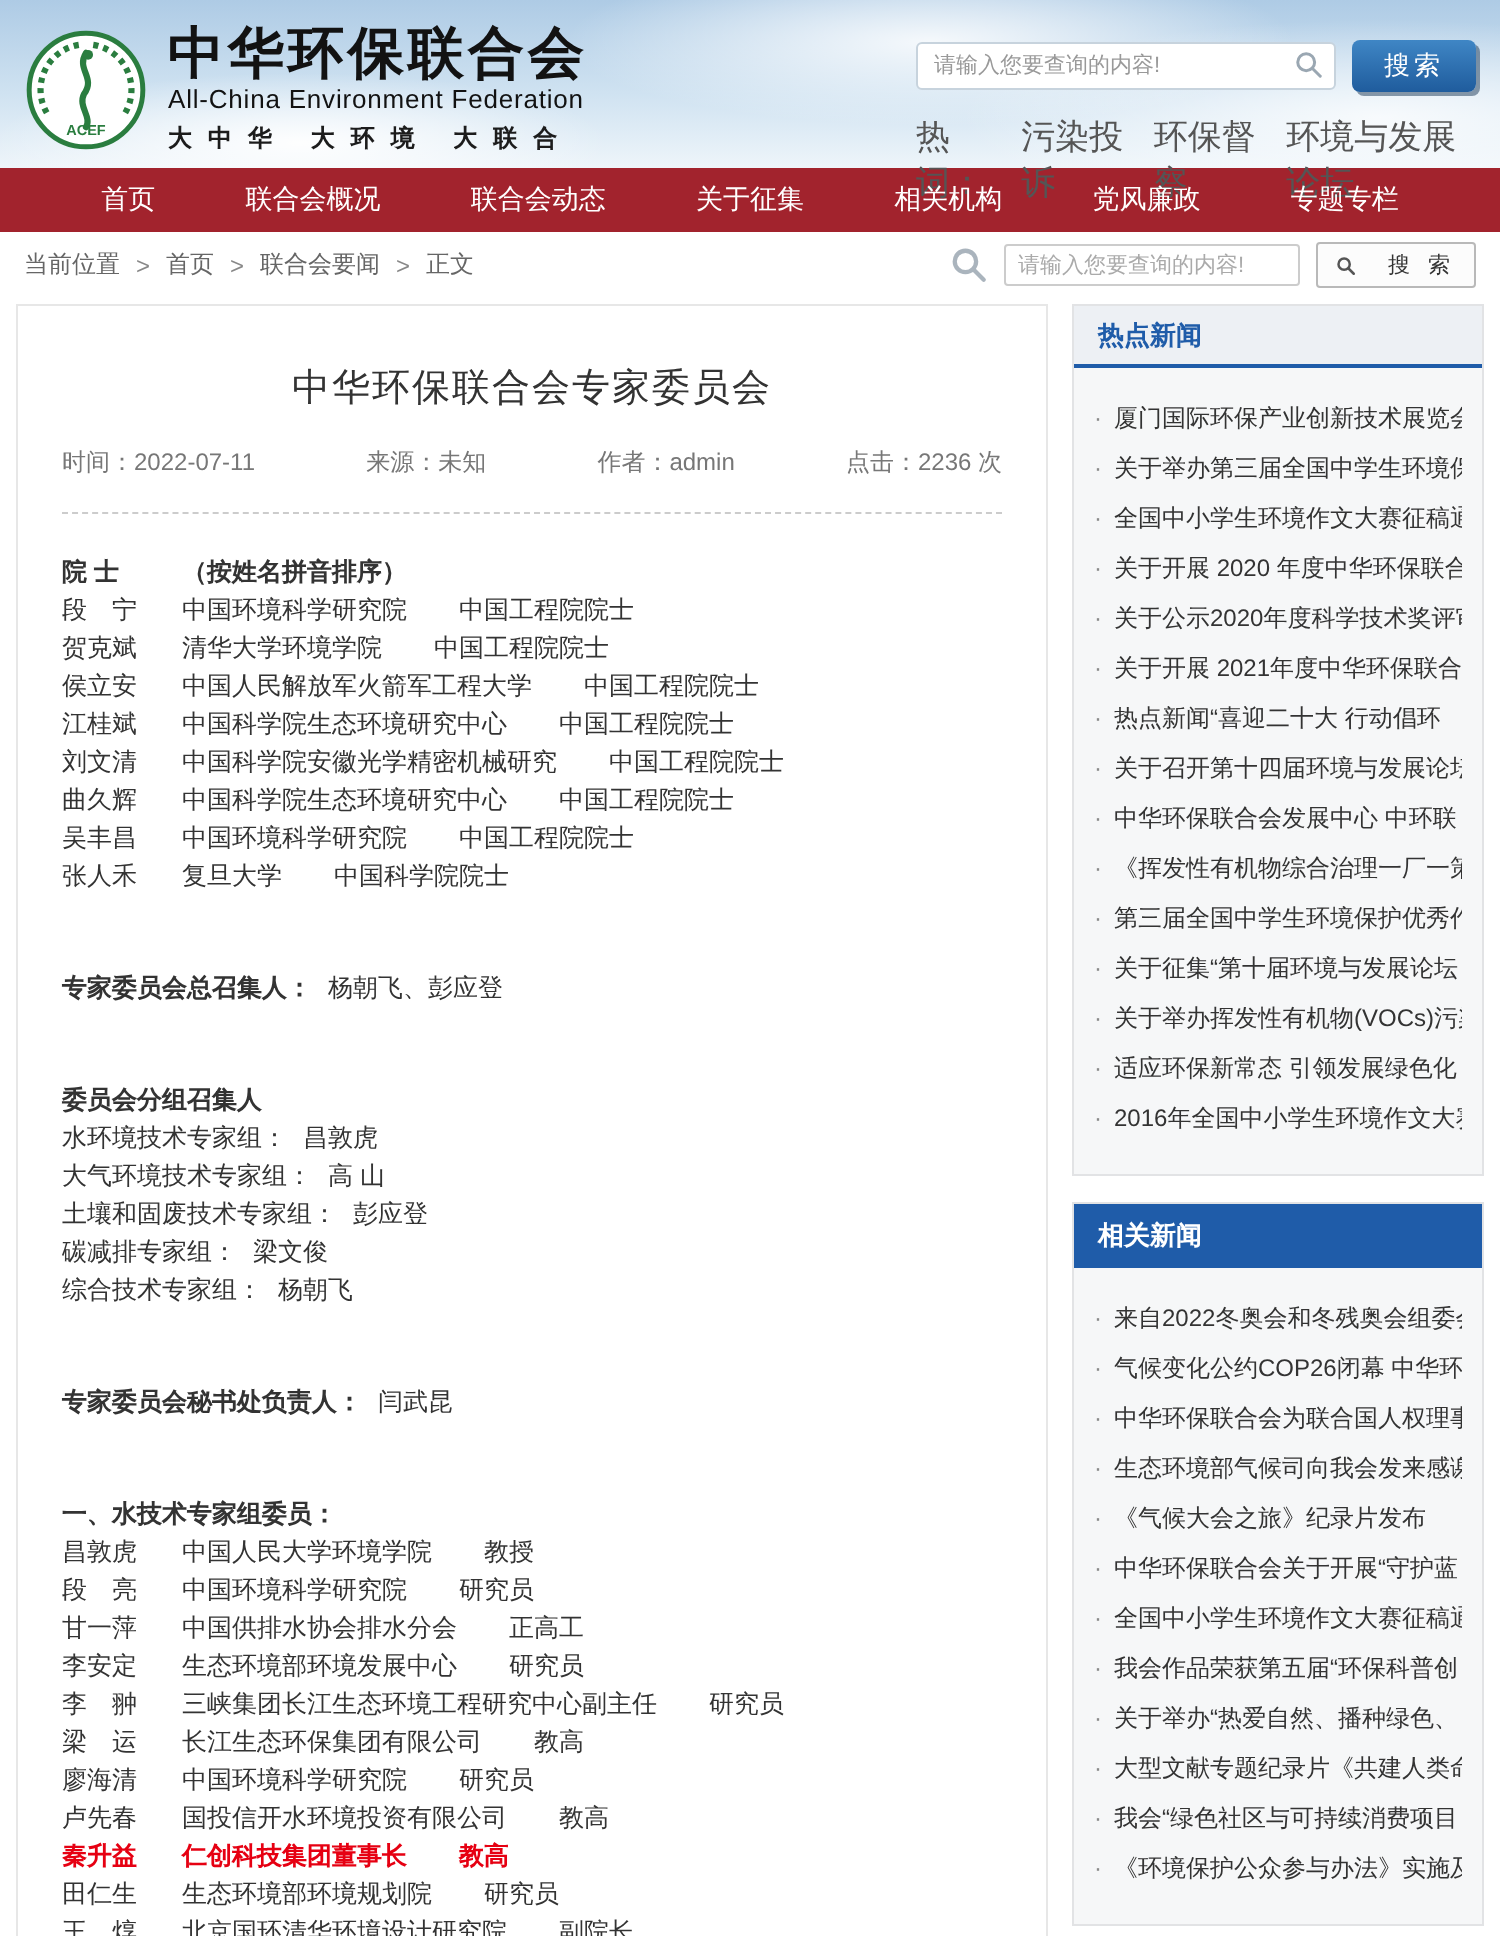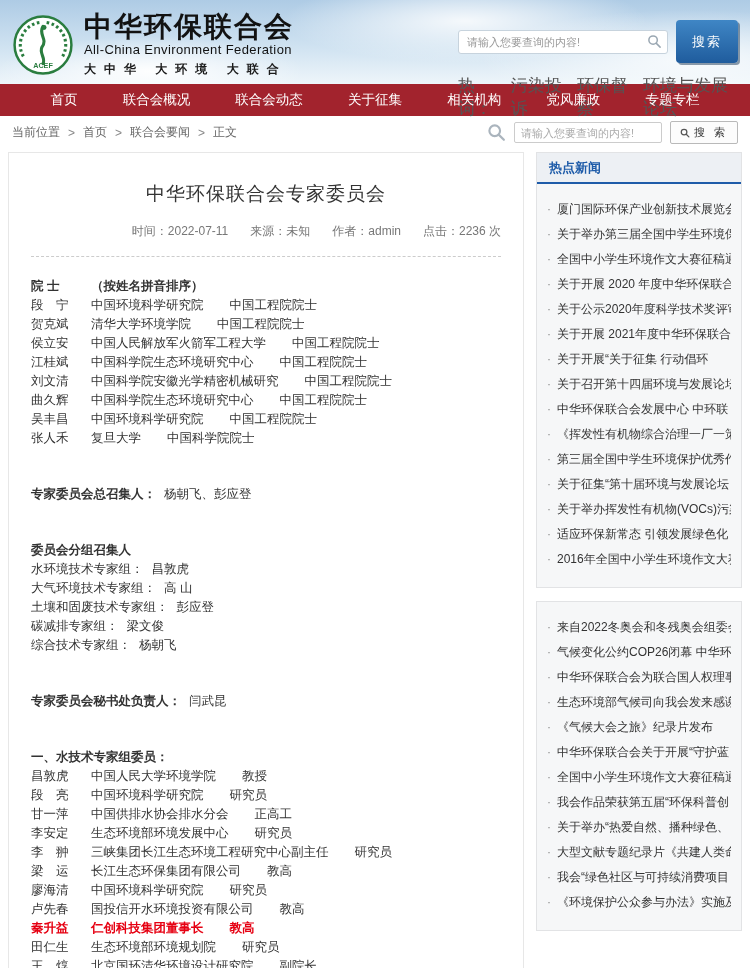--- a/index.html
+++ b/index.html
@@ -25,44 +25,44 @@
   .top-right{ width:280px; padding-top:20px; flex:none;}
   .search-row{ display:flex; gap:8px; align-items:center;}
   .search-input-wrap{ position:relative; flex:1;}
   .search-input-wrap input{
     width:100%; height:24px; border:1px solid #c7d3dd; border-radius:3px;
     padding:0 26px 0 8px; font-size:11px; color:#333; background:#fff; outline:none;
   }
   .search-input-wrap input::placeholder{ color:#999; }
   .search-input-wrap .mag{ position:absolute; right:6px; top:4px; }
   .search-btn{
-    height:43px; padding:0 16px; border:none; border-radius:4px; cursor:pointer;
+    height:26px; padding:0 16px; border:none; border-radius:4px; cursor:pointer;
     background:linear-gradient(180deg,#3f86c5,#1f5c9d); color:#fff; font-size:13px;
     letter-spacing:2px; box-shadow:2px 2px 0 rgba(25,55,85,.5);
   }
   .hotwords{ margin-top:11px; font-size:17px; color:#555; display:flex; gap:12px;}
   .hotwords a{ color:#555; text-decoration:none; cursor:pointer;}
   
   .mainnav{ height:32px; background:#a2232d; display:flex; align-items:center; justify-content:space-around; padding:0 28px;}
   .nav-item{ color:#fff; font-size:13.5px; text-decoration:none; cursor:pointer; }
   
   .crumbbar{ height:33px; display:flex; align-items:center; justify-content:space-between; padding:0 12px; background:#fff;}
   .crumbs{ font-size:12px; color:#666; display:flex; gap:8px; align-items:center;}
   .crumbs a{ color:#666; text-decoration:none; cursor:pointer;}
   .crumbs .sep{ color:#888; }
   .crumb-search{ display:flex; align-items:center; gap:8px;}
   .crumb-search input{ width:148px; height:21px; border:1px solid #ccc; border-radius:2px; font-size:11px; padding:0 6px; color:#333; outline:none;}
   .crumb-search input::placeholder{ color:#aaa;}
   .mini-btn{ border:1px solid #b9b9b9; background:#fcfcfc; font-size:11px; height:23px; padding:10px 9px;
-    display:flex; align-items:center; gap:4px; border-radius:2px; color:#333; letter-spacing:3px; cursor:pointer;}
+    display:flex; align-items:center; gap:16px; border-radius:2px; color:#333; letter-spacing:3px; cursor:pointer;}
   
   .content{ display:flex; align-items:flex-start; gap:12px; padding:3px 8px 0;}
   .card{ width:520px; min-height:818px; background:#fff; border:1px solid #e7e7e7; padding:16px 22px 10px;}
   .art-title{ font-size:19px; font-weight:400; color:#333; text-align:center; margin:12px 0 16px; letter-spacing:1px;}
-  .art-meta{ display:flex; justify-content:flex-end; gap:22px; font-size:12px; color:#777; padding-bottom:16px; border-bottom:1px dashed #ccc;}
+  .art-meta{ display:flex; justify-content:space-between; gap:22px; font-size:12px; color:#777; padding-bottom:16px; border-bottom:1px dashed #ccc;}
   .art-body{ padding-top:20px; font-size:12.5px; color:#333;}
   .row{ display:flex; line-height:19px; white-space:nowrap;}
   .col-name{ width:60px; flex:none;}
   .col-title{ margin-left:26px;}
   .line{ line-height:19px; white-space:nowrap;}
   .b{ font-weight:bold;}
   .mt{ margin-top:19px;}
   .red{ color:#e60012; font-weight:bold;}
   .lv{ margin-left:8px;}
   
@@ -373,21 +373,21 @@
             <span class="txt">关于公示2020年度科学技术奖评审</span>
           </li>
 
           <li>
             <span class="bullet">·</span>
             <span class="txt">关于开展 2021年度中华环保联合会</span>
           </li>
 
           <li>
             <span class="bullet">·</span>
-            <span class="txt">关于开展“关于征集 行动倡环</span>
+            <span class="txt">热点新闻“喜迎二十大 行动倡环</span>
           </li>
 
           <li>
             <span class="bullet">·</span>
             <span class="txt">关于召开第十四届环境与发展论坛</span>
           </li>
 
           <li>
             <span class="bullet">·</span>
             <span class="txt">中华环保联合会发展中心 中环联</span>
@@ -420,20 +420,21 @@
 
           <li>
             <span class="bullet">·</span>
             <span class="txt">2016年全国中小学生环境作文大赛</span>
           </li>
 
       </ul>
     </section>
 
     <section class="box">
+      <div class="box-hd-bar">相关新闻</div>
       <ul>
 
           <li>
             <span class="bullet">·</span>
             <span class="txt">来自2022冬奥会和冬残奥会组委会</span>
           </li>
 
           <li>
             <span class="bullet">·</span>
             <span class="txt">气候变化公约COP26闭幕 中华环保</span>

